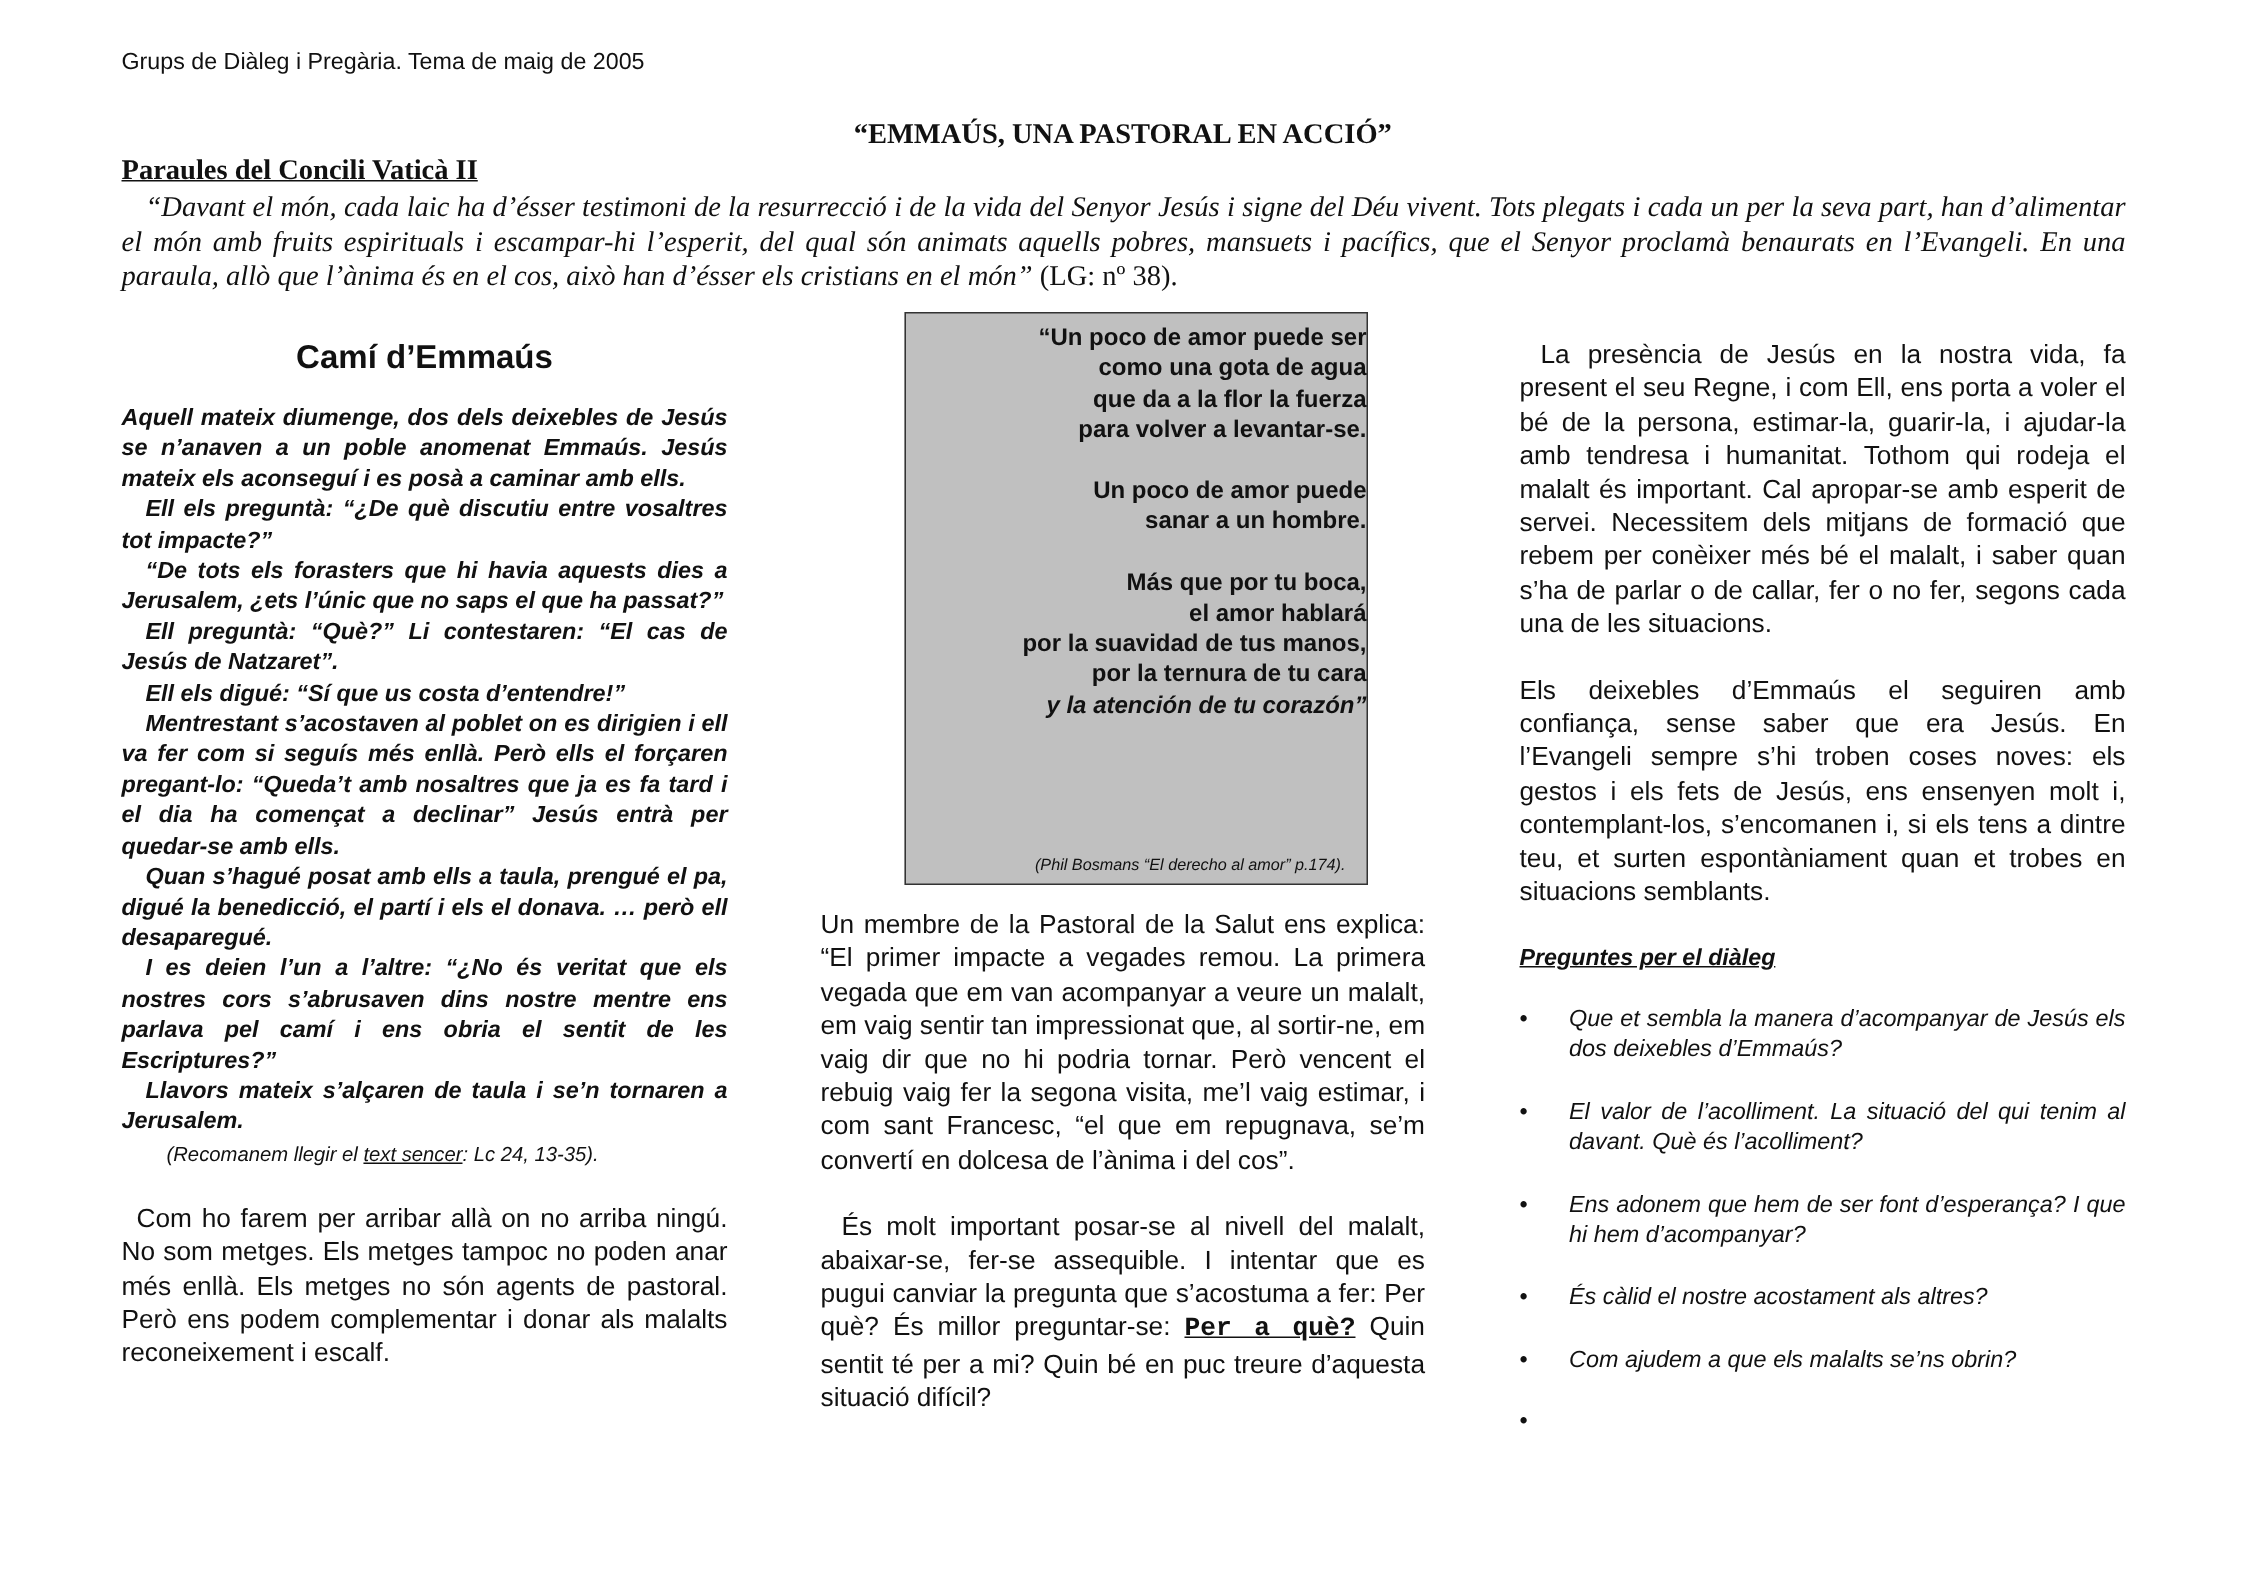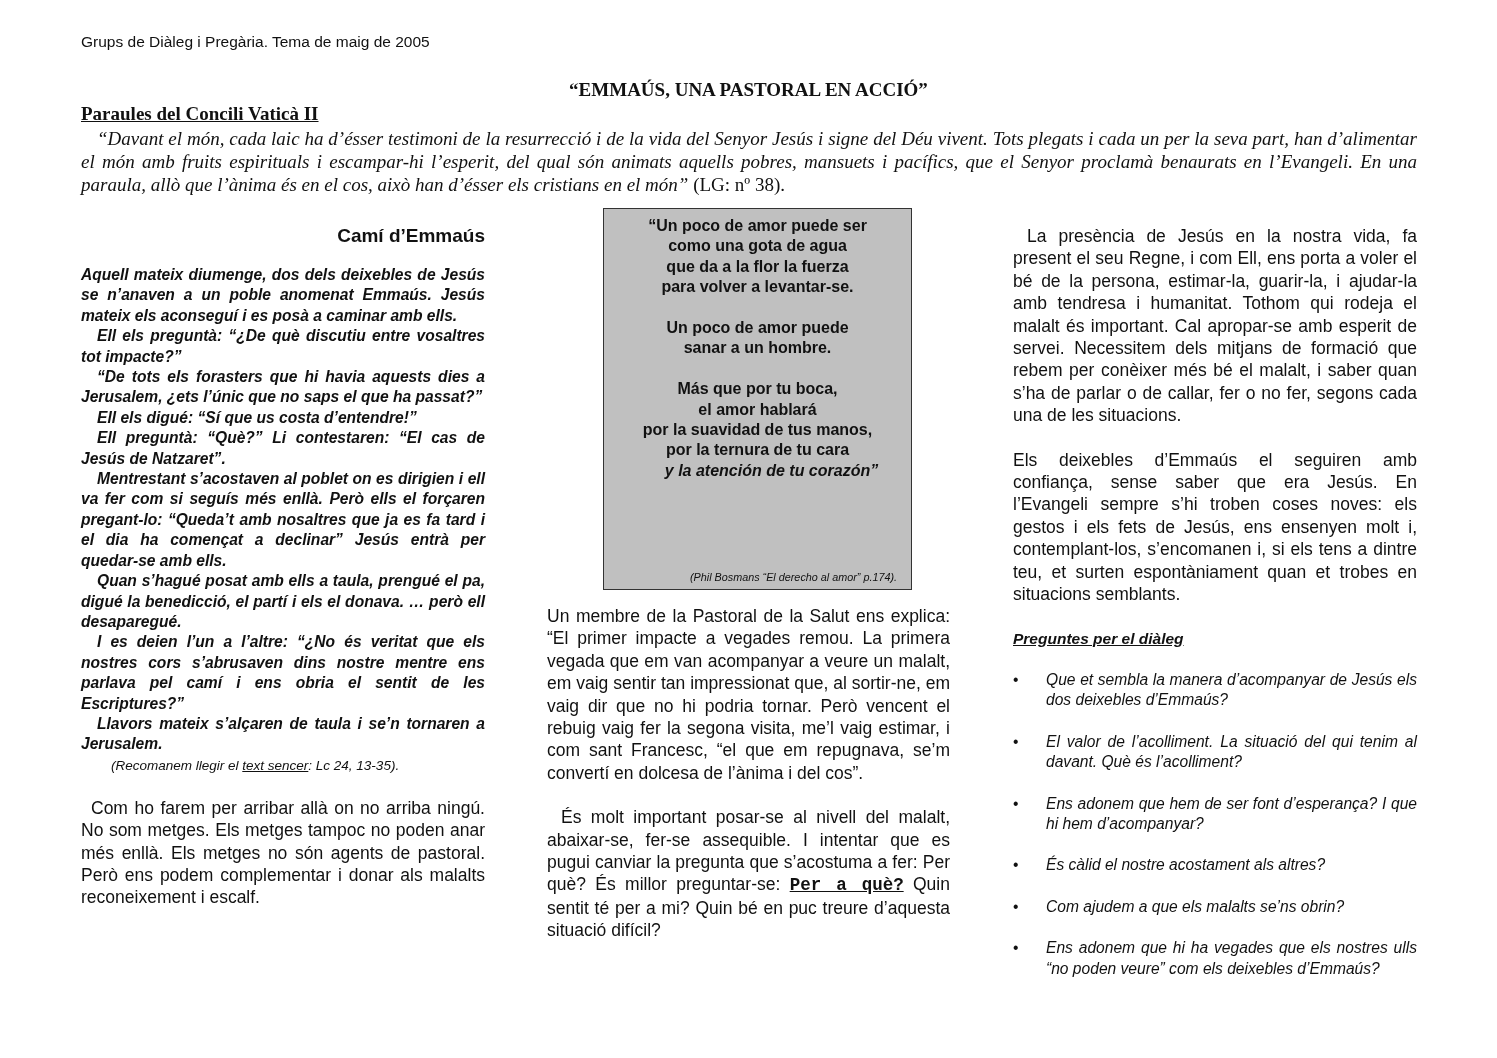--- a/index.html
+++ b/index.html
@@ -10,30 +10,30 @@
 
   #header-line { left: 81px; top: 33px; font-size: 15.5px; font-weight: normal; }
   #main-title { left: 0; width: 1497px; top: 79px; text-align: center; font-size: 19px; font-weight: bold; padding-left: 0; }
   #main-title span { position: relative; left: 0; }
   #council-heading { left: 81px; top: 103px; font-size: 19px; font-weight: bold; text-decoration: underline; }
   #council-quote { left: 81px; top: 127px; width: 1336px; font-size: 19px; line-height: 23px; text-align: justify; text-indent: 16px; }
   #council-quote .it { font-style: italic; }
 
   
   #col-left { left: 81px; top: 225px; width: 404px; }
-  #left-title { text-align: right; font-size: 19px; font-weight: bold; margin: 0 0 18px 0; }
+  #left-title { text-align: center; font-size: 22px; font-weight: bold; margin: 0 0 18px 0; }
   .gospel p { margin: 0; font-size: 15.6px; line-height: 20.4px; font-weight: bold; font-style: italic; text-align: justify; }
   .gospel p.ind { text-indent: 16px; }
   #recommend { font-size: 13.5px; font-style: italic; margin: 2px 0 0 30px; line-height: 18px; }
   #recommend u { text-decoration: underline; }
   #left-body { margin-top: 22px; font-size: 17.5px; line-height: 22.4px; text-align: justify; text-indent: 10px; }
 
   
   #quote-box { left: 603px; top: 208px; width: 309px; height: 382px; background: #c0c0c0; border: 1.5px solid #333; box-sizing: border-box; }
-  #quote-box .poem { text-align: center; font-weight: bold; font-size: 16px; line-height: 20.4px; padding-top: 7px; }
+  #quote-box .poem { text-align: right; font-weight: bold; font-size: 16px; line-height: 20.4px; padding-top: 7px; }
   #quote-box .stanza { margin: 0 0 20.4px 0; }
   #quote-box .stanza:last-of-type { margin-bottom: 0; }
   #quote-box .line-it { font-style: italic; padding-left: 28px; }
   #quote-src { position: absolute; right: 14px; bottom: 6px; font-size: 10.8px; font-style: italic; }
 
   #col-mid { left: 547px; top: 605px; width: 403px; font-size: 17.5px; line-height: 22.4px; }
   #col-mid p { margin: 0; text-align: justify; }
   #col-mid p + p { margin-top: 22px; text-indent: 14px; }
   .per-a-que { font-weight: bold; text-decoration: underline; font-family: Liberation Mono, monospace; }
 
@@ -55,22 +55,22 @@
 
 <div id="council-heading" class="abs serif">Paraules del Concili Vaticà II</div>
 <div id="council-quote" class="abs serif"><span class="it">“Davant el món, cada laic ha d’ésser testimoni de la resurrecció i de la vida del Senyor Jesús i signe del Déu vivent. Tots plegats i cada un per la seva part, han d’alimentar el món amb fruits espirituals i escampar-hi l’esperit, del qual són animats aquells pobres, mansuets i pacífics, que el Senyor proclamà benaurats en l’Evangeli. En una paraula, allò que l’ànima és en el cos, això han d’ésser els cristians en el món”</span><span> (LG: nº 38).</span></div>
 
 <div id="col-left" class="abs sans">
   <div id="left-title">Camí d’Emmaús</div>
   <div class="gospel">
     <p>Aquell mateix diumenge, dos dels deixebles de Jesús se n’anaven a un poble anomenat Emmaús. Jesús mateix els aconseguí i es posà a caminar amb ells.</p>
     <p class="ind">Ell els preguntà: “¿De què discutiu entre vosaltres tot impacte?”</p>
     <p class="ind">“De tots els forasters que hi havia aquests dies a Jerusalem, ¿ets l’únic que no saps el que ha passat?”</p>
+    <p class="ind">Ell preguntà: “Què?” Li contestaren: “El cas de Jesús de Natzaret”.</p>
     <p class="ind">Ell els digué: “Sí que us costa d’entendre!”</p>
-    <p class="ind">Ell preguntà: “Què?” Li contestaren: “El cas de Jesús de Natzaret”.</p>
     <p class="ind">Mentrestant s’acostaven al poblet on es dirigien i ell va fer com si seguís més enllà. Però ells el forçaren pregant-lo: “Queda’t amb nosaltres que ja es fa tard i el dia ha començat a declinar” Jesús entrà per quedar-se amb ells.</p>
     <p class="ind">Quan s’hagué posat amb ells a taula, prengué el pa, digué la benedicció, el partí i els el donava. … però ell desaparegué.</p>
     <p class="ind">I es deien l’un a l’altre: “¿No és veritat que els nostres cors s’abrusaven dins nostre mentre ens parlava pel camí i ens obria el sentit de les Escriptures?”</p>
     <p class="ind">Llavors mateix s’alçaren de taula i se’n tornaren a Jerusalem.</p>
   </div>
   <div id="recommend"><span>(Recomanem llegir el </span><u>text sencer</u><span>: Lc 24, 13-35).</span></div>
   <div id="left-body">Com ho farem per arribar allà on no arriba ningú. No som metges. Els metges tampoc no poden anar més enllà. Els metges no són agents de pastoral. Però ens podem complementar i donar als malalts reconeixement i escalf.</div>
 </div>
 
 <div id="quote-box" class="abs sans">
@@ -104,15 +104,15 @@
 <div id="col-right" class="abs sans">
   <p class="ind">La presència de Jesús en la nostra vida, fa present el seu Regne, i com Ell, ens porta a voler el bé de la persona, estimar-la, guarir-la, i ajudar-la amb tendresa i humanitat. Tothom qui rodeja el malalt és important. Cal apropar-se amb esperit de servei. Necessitem dels mitjans de formació que rebem per conèixer més bé el malalt, i saber quan s’ha de parlar o de callar, fer o no fer, segons cada una de les situacions.</p>
   <p>Els deixebles d’Emmaús el seguiren amb confiança, sense saber que era Jesús. En l’Evangeli sempre s’hi troben coses noves: els gestos i els fets de Jesús, ens ensenyen molt i, contemplant-los, s’encomanen i, si els tens a dintre teu, et surten espontàniament quan et trobes en situacions semblants.</p>
   <div id="questions-heading">Preguntes per el diàleg</div>
   <ul id="questions">
     <li><span class="bullet">•</span><span>Que et sembla la manera d’acompanyar de Jesús els dos deixebles d’Emmaús?</span></li>
     <li><span class="bullet">•</span><span>El valor de l’acolliment. La situació del qui tenim al davant. Què és l’acolliment?</span></li>
     <li><span class="bullet">•</span><span>Ens adonem que hem de ser font d’esperança? I que hi hem d’acompanyar?</span></li>
     <li><span class="bullet">•</span><span>És càlid el nostre acostament als altres?</span></li>
     <li><span class="bullet">•</span><span>Com ajudem a que els malalts se’ns obrin?</span></li>
-    <li><span class="bullet">•</span><span>Ens adonem que hi ha vegades que els nostres ulls “no poden veure” com els deixebles d’Emmaús?</span></li>
+    <li><span class="bullet">•</span></li>
   </ul>
 </div>
 
 </body></html>

